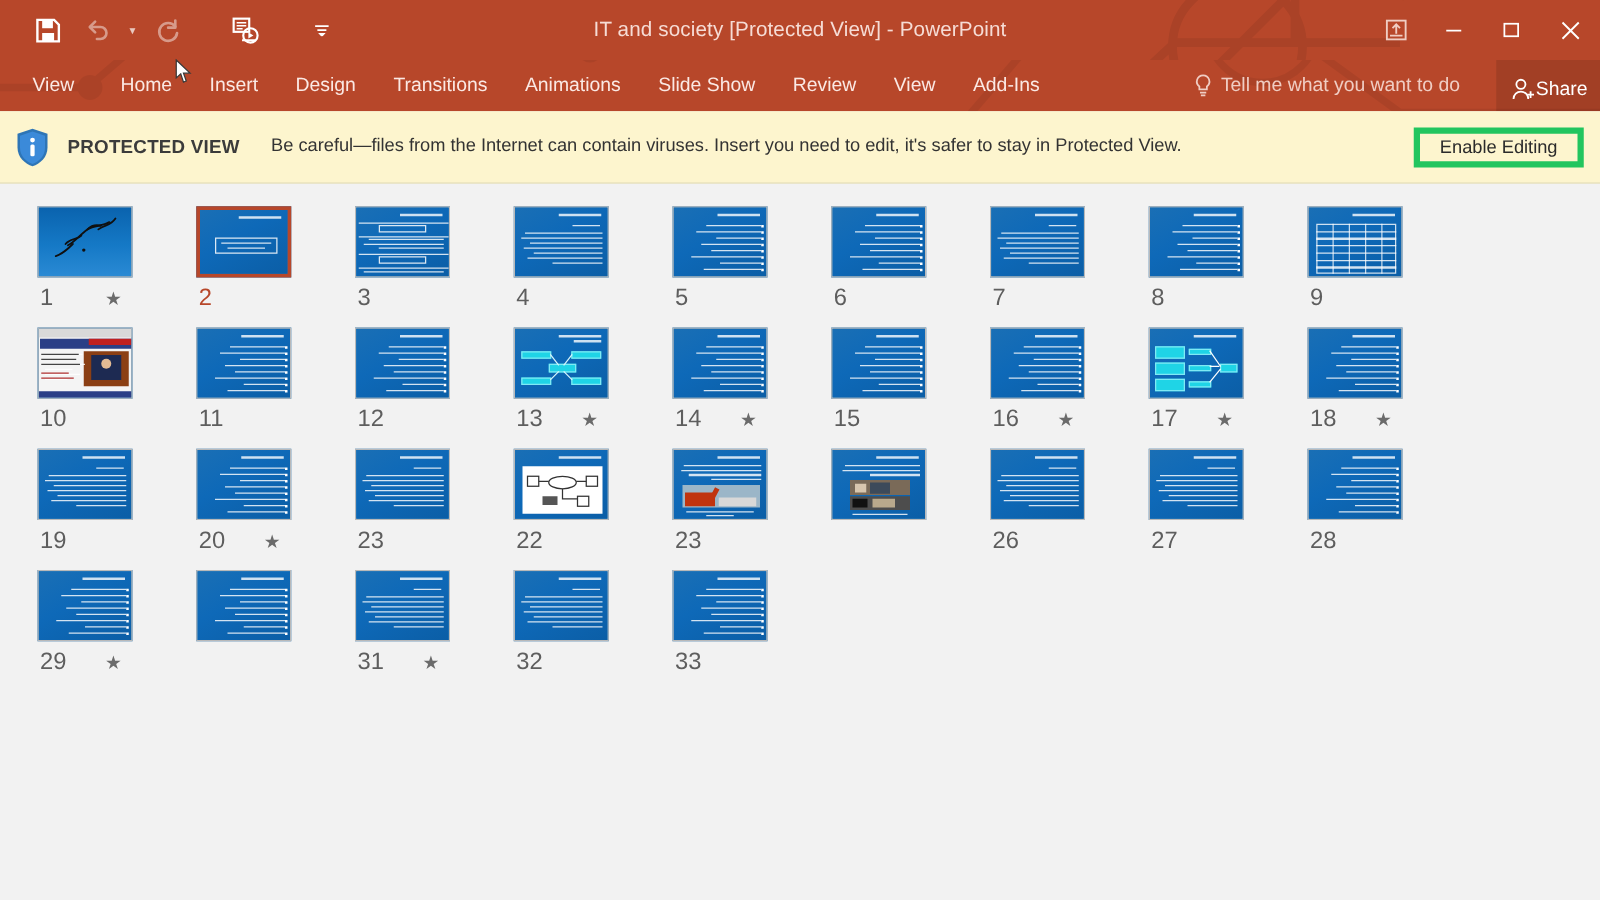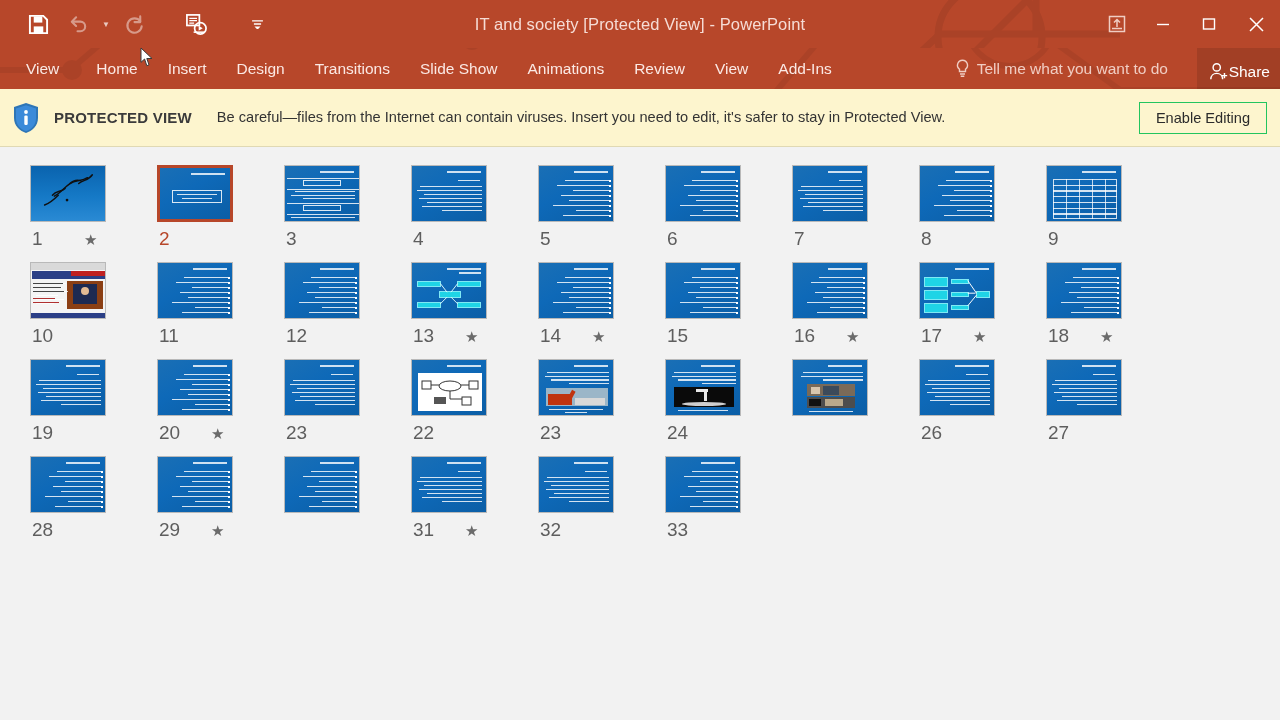--- a/index.html
+++ b/index.html
@@ -109,21 +109,21 @@
     letter-spacing: .2px; white-space: nowrap;
   }
   .pv-msg {
     margin-left: 25px;
     font-size: 14.6px; color: #333; line-height: 21px;
     max-width: 855px;
   }
   .pv-btn {
     position: absolute; right: 13px; top: 13px;
     height: 32px; padding: 0 16px;
-    background: #fdf5ce; border: 1px solid #22c55e;
+    background: #fdf5ce; border: 5px solid #22c55e;
     font-size: 14.6px; color: #2b2b2b;
     display: flex; align-items: center;
     font-family: "Liberation Sans", sans-serif;
   }
 
   
   .grid-area {
     position: relative;
     height: 573px;
     background: #f2f2f2;
@@ -257,22 +257,22 @@
       <path d="M880 10 L1010 10 L1120 90 L1280 90"></path>
       <circle cx="1010" cy="22" r="44"></circle>
     </g>
   </svg>
 
   <div class="tab file">View</div>
   <div class="tab">Home</div>
   <div class="tab">Insert</div>
   <div class="tab">Design</div>
   <div class="tab">Transitions</div>
+  <div class="tab">Animations</div>
   <div class="tab">Slide Show</div>
-  <div class="tab">Animations</div>
   <div class="tab">Review</div>
   <div class="tab">View</div>
   <div class="tab">Add-Ins</div>
 
   <div class="tellme">
     <svg width="15" height="19" viewBox="0 0 15 19">
         <path d="M7.5 1.2a5 5 0 0 0-3 9v2.3h6v-2.3a5 5 0 0 0-3-9z" fill="none" stroke="#f0cdc3" stroke-width="1.4"></path>
         <path d="M5 15h5M5.7 17.3h3.6" stroke="#f0cdc3" stroke-width="1.4"></path>
       </svg>
     <span>Tell me what you want to do</span>
@@ -849,40 +849,20 @@
         </div>
         <div class="caption">
           <span class="num">23</span>
         </div>
       </div>
       <div class="cell">
         <div class="thumb-wrap">
           <div class="thumb">
             <div class="sl-bg"></div>
             <div class="ttl" style="right:5px;top:5px;width:34px"></div>
-        <div class="ln" style="left:8px;top:12px;width:62px"></div>
-            <div class="ln" style="left:6px;top:15.6px;width:64px"></div>
-            <div class="ln" style="left:12px;top:19.2px;width:58px"></div>
-            <div class="ln" style="left:36px;top:22.8px;width:34px"></div>
-        <div style="position:absolute;left:8px;top:27px;width:60px;height:20px;background:#0a0a0a"></div>
-        <div style="position:absolute;left:30px;top:29px;width:12px;height:3px;background:#e8e8e8"></div>
-        <div style="position:absolute;left:38px;top:31px;width:3px;height:10px;background:#e8e8e8"></div>
-        <div style="position:absolute;left:16px;top:42px;width:44px;height:4px;border-radius:50%;background:#cfcfcf"></div>
-        <div class="ln" style="left:12px;top:50px;width:50px"></div>
-          </div>
-        </div>
-        <div class="caption">
-          <span class="num">24</span>
-        </div>
-      </div>
-      <div class="cell">
-        <div class="thumb-wrap">
-          <div class="thumb">
-            <div class="sl-bg"></div>
-            <div class="ttl" style="right:5px;top:5px;width:34px"></div>
         <div class="ln" style="left:10px;top:12px;width:60px"></div>
             <div class="ln" style="left:8px;top:15.6px;width:62px"></div>
             <div class="ln" style="left:30px;top:19.2px;width:40px"></div>
         <div style="position:absolute;left:14px;top:24px;width:48px;height:12px;background:#7a6a58"></div>
         <div style="position:absolute;left:18px;top:27px;width:9px;height:7px;background:#d8c6ae"></div>
         <div style="position:absolute;left:30px;top:26px;width:16px;height:9px;background:#3c4a5a"></div>
         <div style="position:absolute;left:14px;top:37px;width:48px;height:11px;background:#4d4d4d"></div>
         <div style="position:absolute;left:16px;top:39px;width:12px;height:7px;background:#111"></div>
         <div style="position:absolute;left:32px;top:39px;width:18px;height:7px;background:#b9a98c"></div>
         <div class="ln" style="left:16px;top:51px;width:44px"></div>

